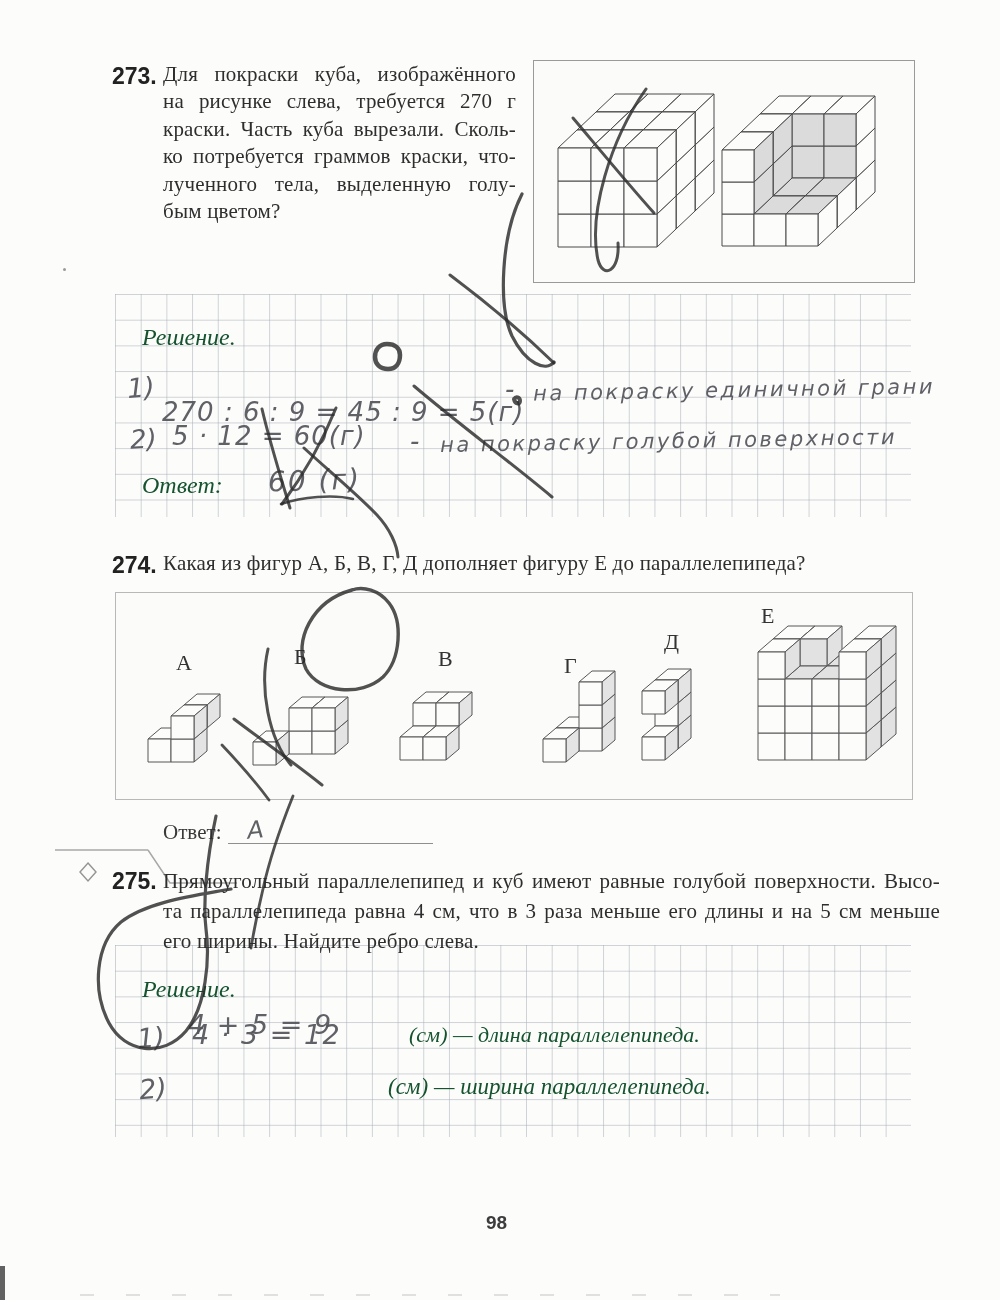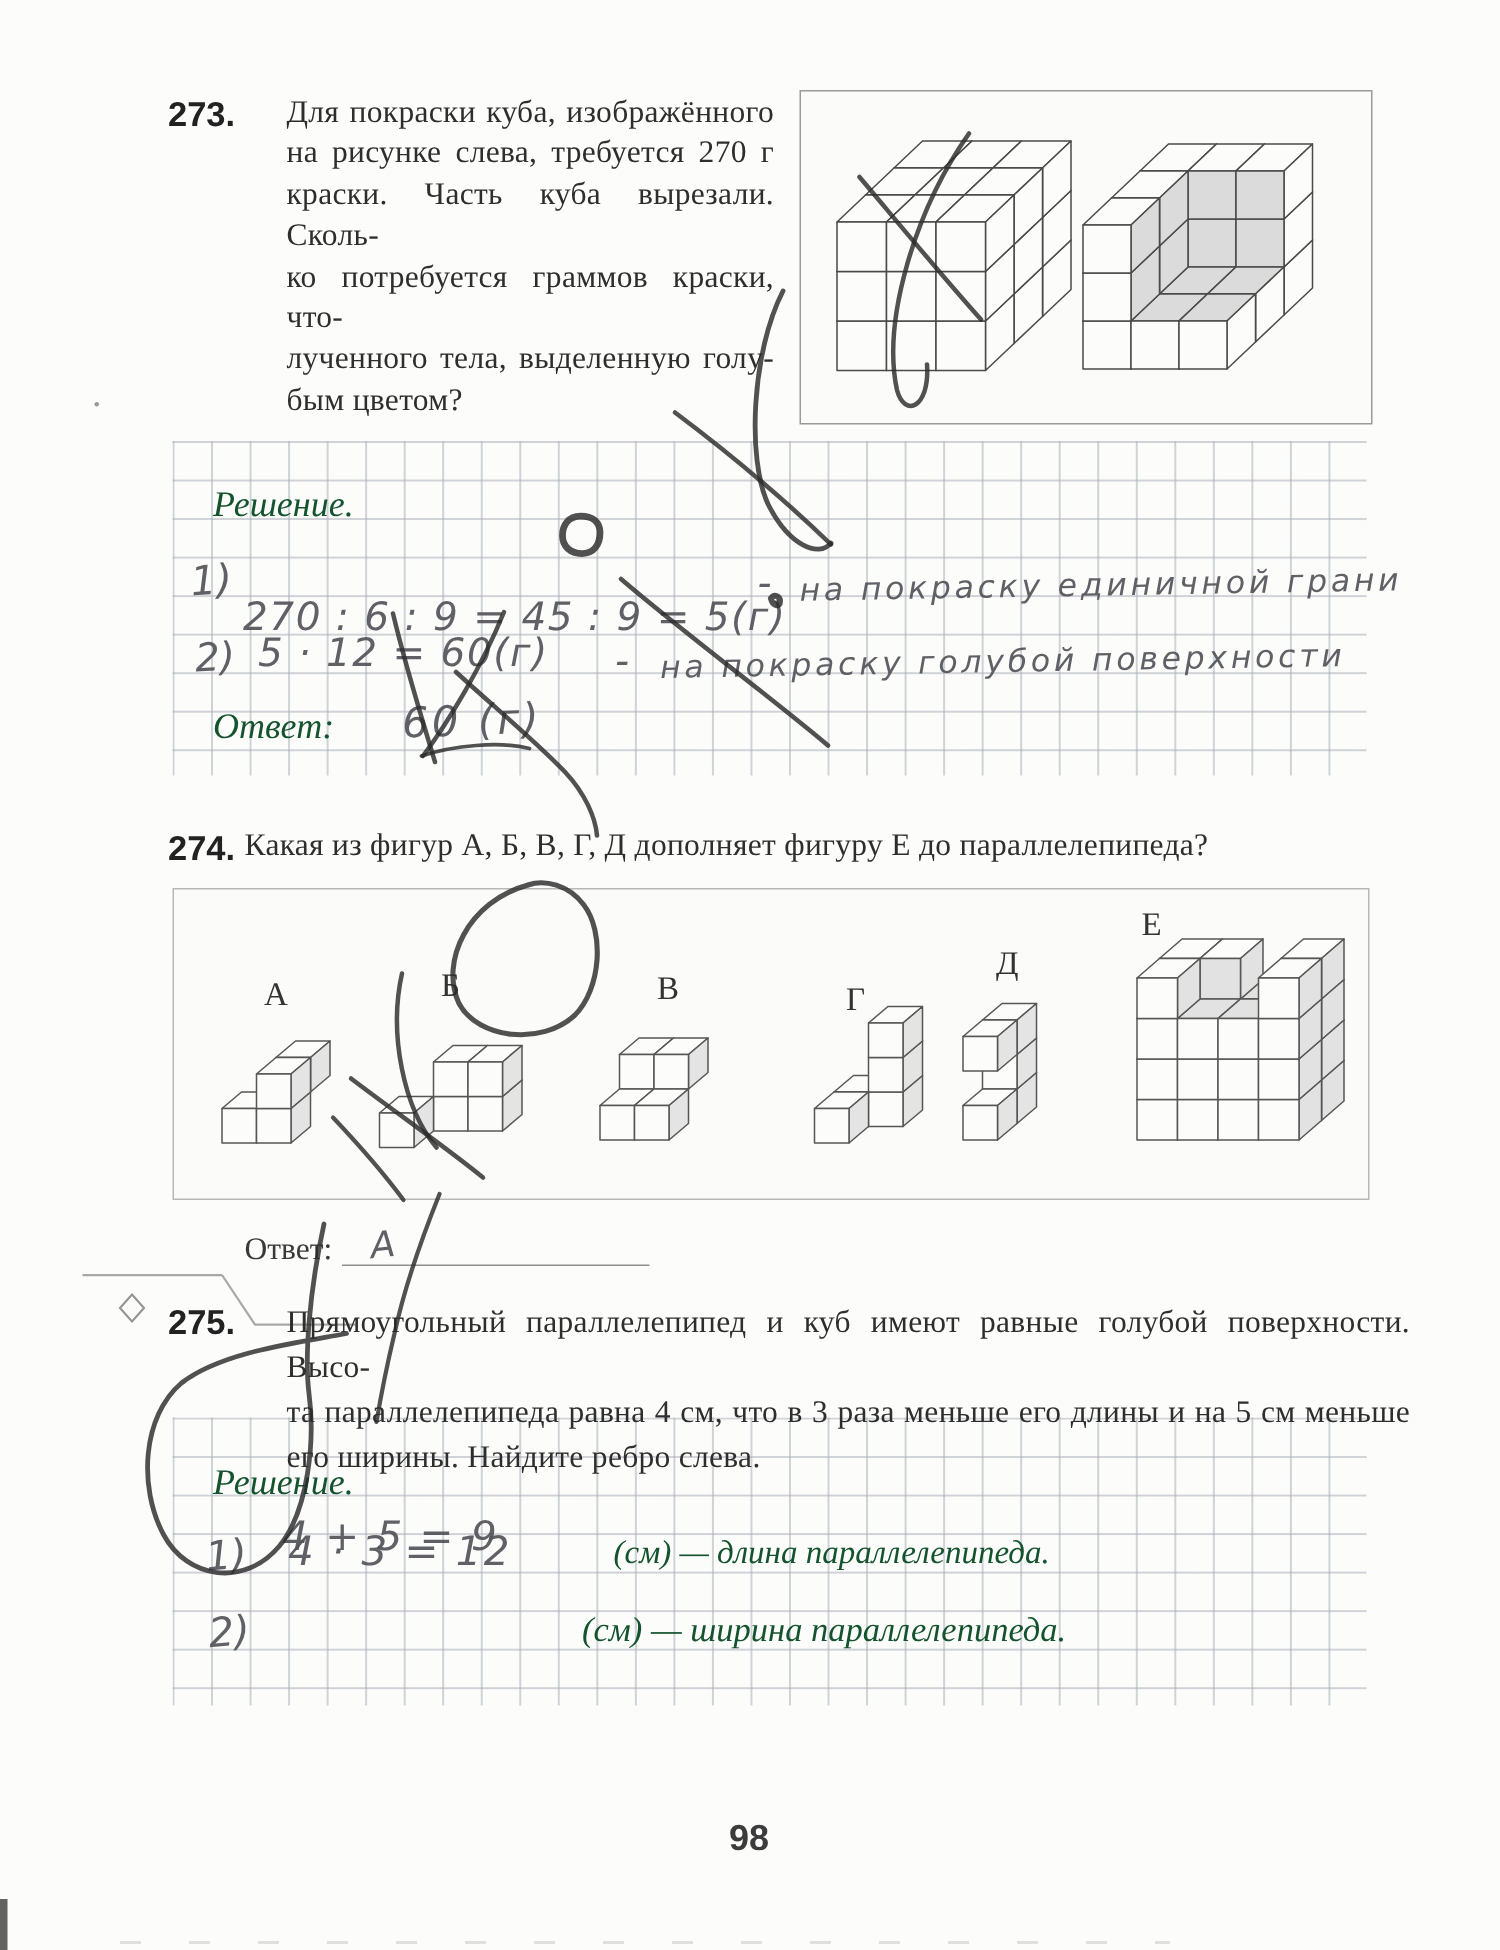--- a/index.html
+++ b/index.html
@@ -9,29 +9,29 @@
   .box{position:absolute;border:1px solid #9a9a9a;background:#fbfbfa;}
   .box274{border:1px solid #b8b8b8;}
   .grid{position:absolute;
     background-image:
       linear-gradient(to bottom, rgba(170,176,184,.55) 1px, transparent 1px),
       linear-gradient(to right, rgba(170,176,184,.55) 1px, transparent 1px);
     background-size:25.7px 25.7px;}
   .pnum{position:absolute;font-family:"Liberation Sans",sans-serif;font-weight:bold;
         font-size:23px;color:#222;}
   .ptext{position:absolute;font-size:21px;line-height:27.4px;letter-spacing:.2px;}
-  .ptext div{text-align:left;margin-left:28px;}
+  .ptext div{text-align:left;}
   .ptext div.just{text-align:justify;text-align-last:justify;}
   .ital{position:absolute;font-style:italic;color:#14532d;text-align:center;}
   .roman{position:absolute;color:#3a3a3a;}
   .hw{position:absolute;font-family:"DejaVu Sans",sans-serif;font-style:italic;
       color:#53545a;opacity:.92;white-space:nowrap;}
   .ansline{position:absolute;height:1px;background:#8f8f8f;}
   .pagenum{position:absolute;font-family:"Liberation Sans",sans-serif;font-weight:bold;
-           font-size:24px;color:#3c3c3c;}
+           font-size:19px;color:#3c3c3c;}
   .smudge{position:absolute;background:#2f2f2f;}
   .dotmark{position:absolute;width:3px;height:3px;border-radius:50%;background:#9a9a9a;}
   .botdashes{position:absolute;height:2px;opacity:.55;
      background:repeating-linear-gradient(to right,#c9c9c7 0 14px,transparent 14px 46px);}
 </style>
 </head>
 <body>
 
 <div class="page">
 

